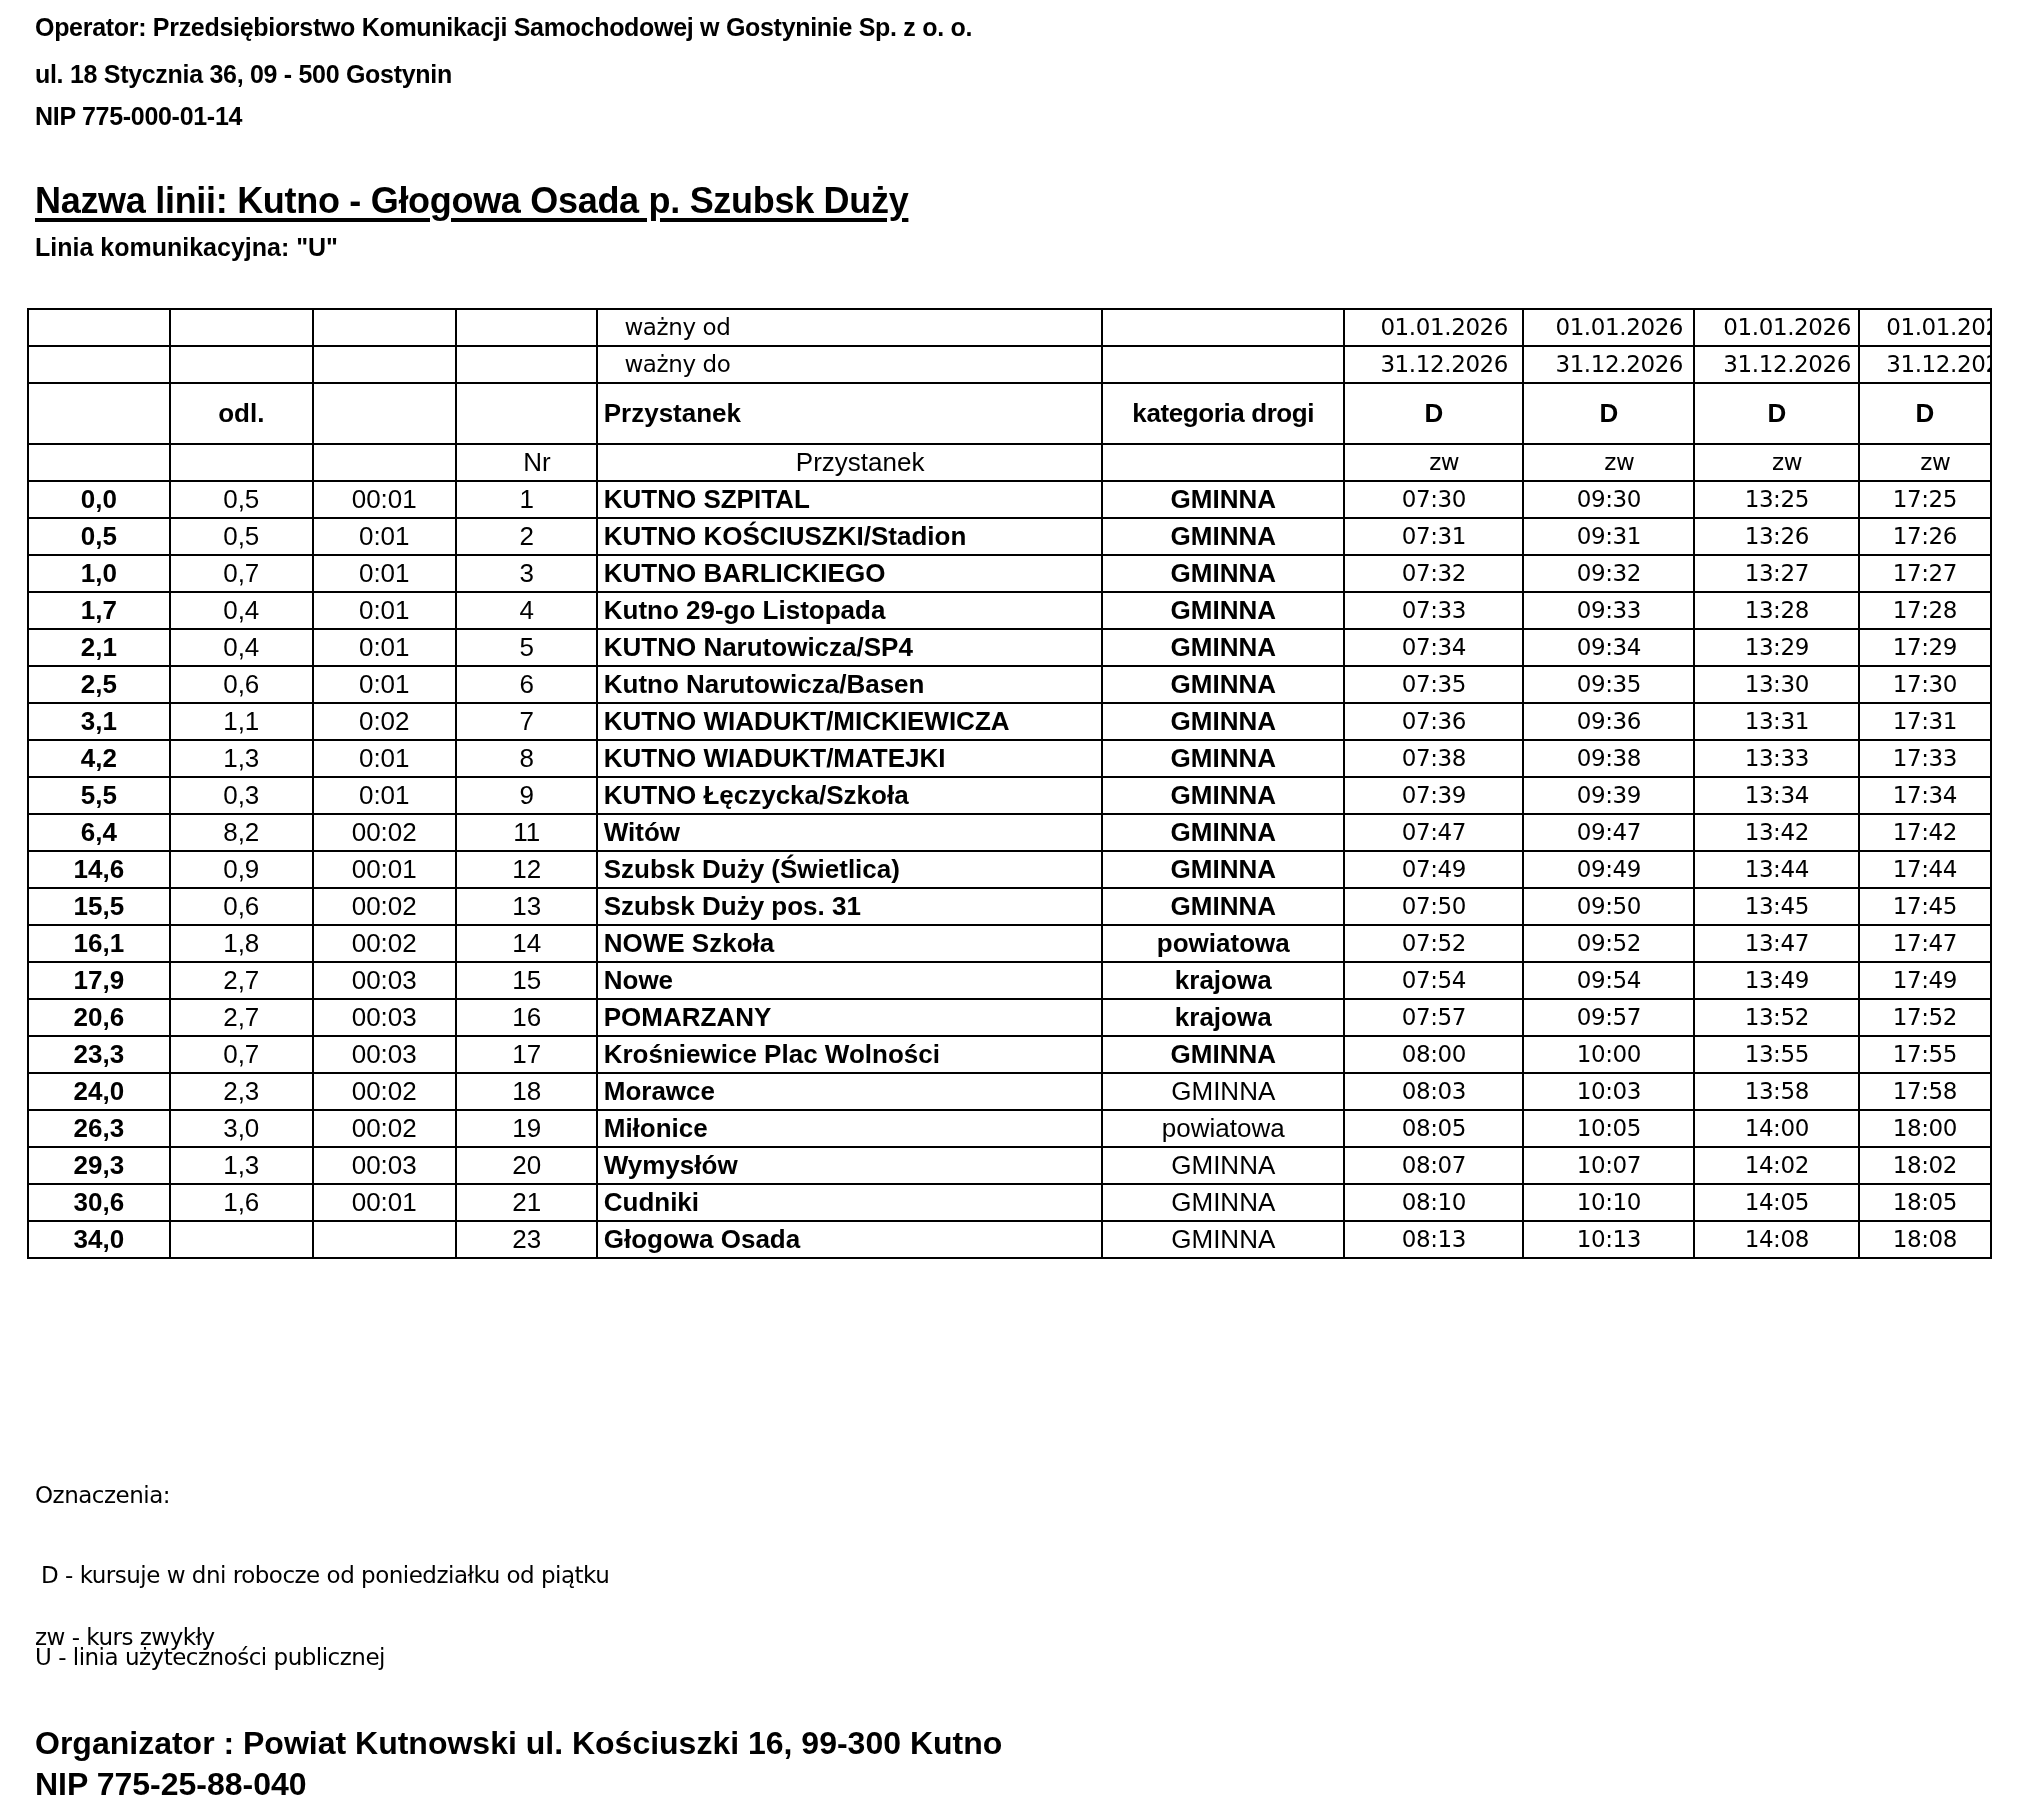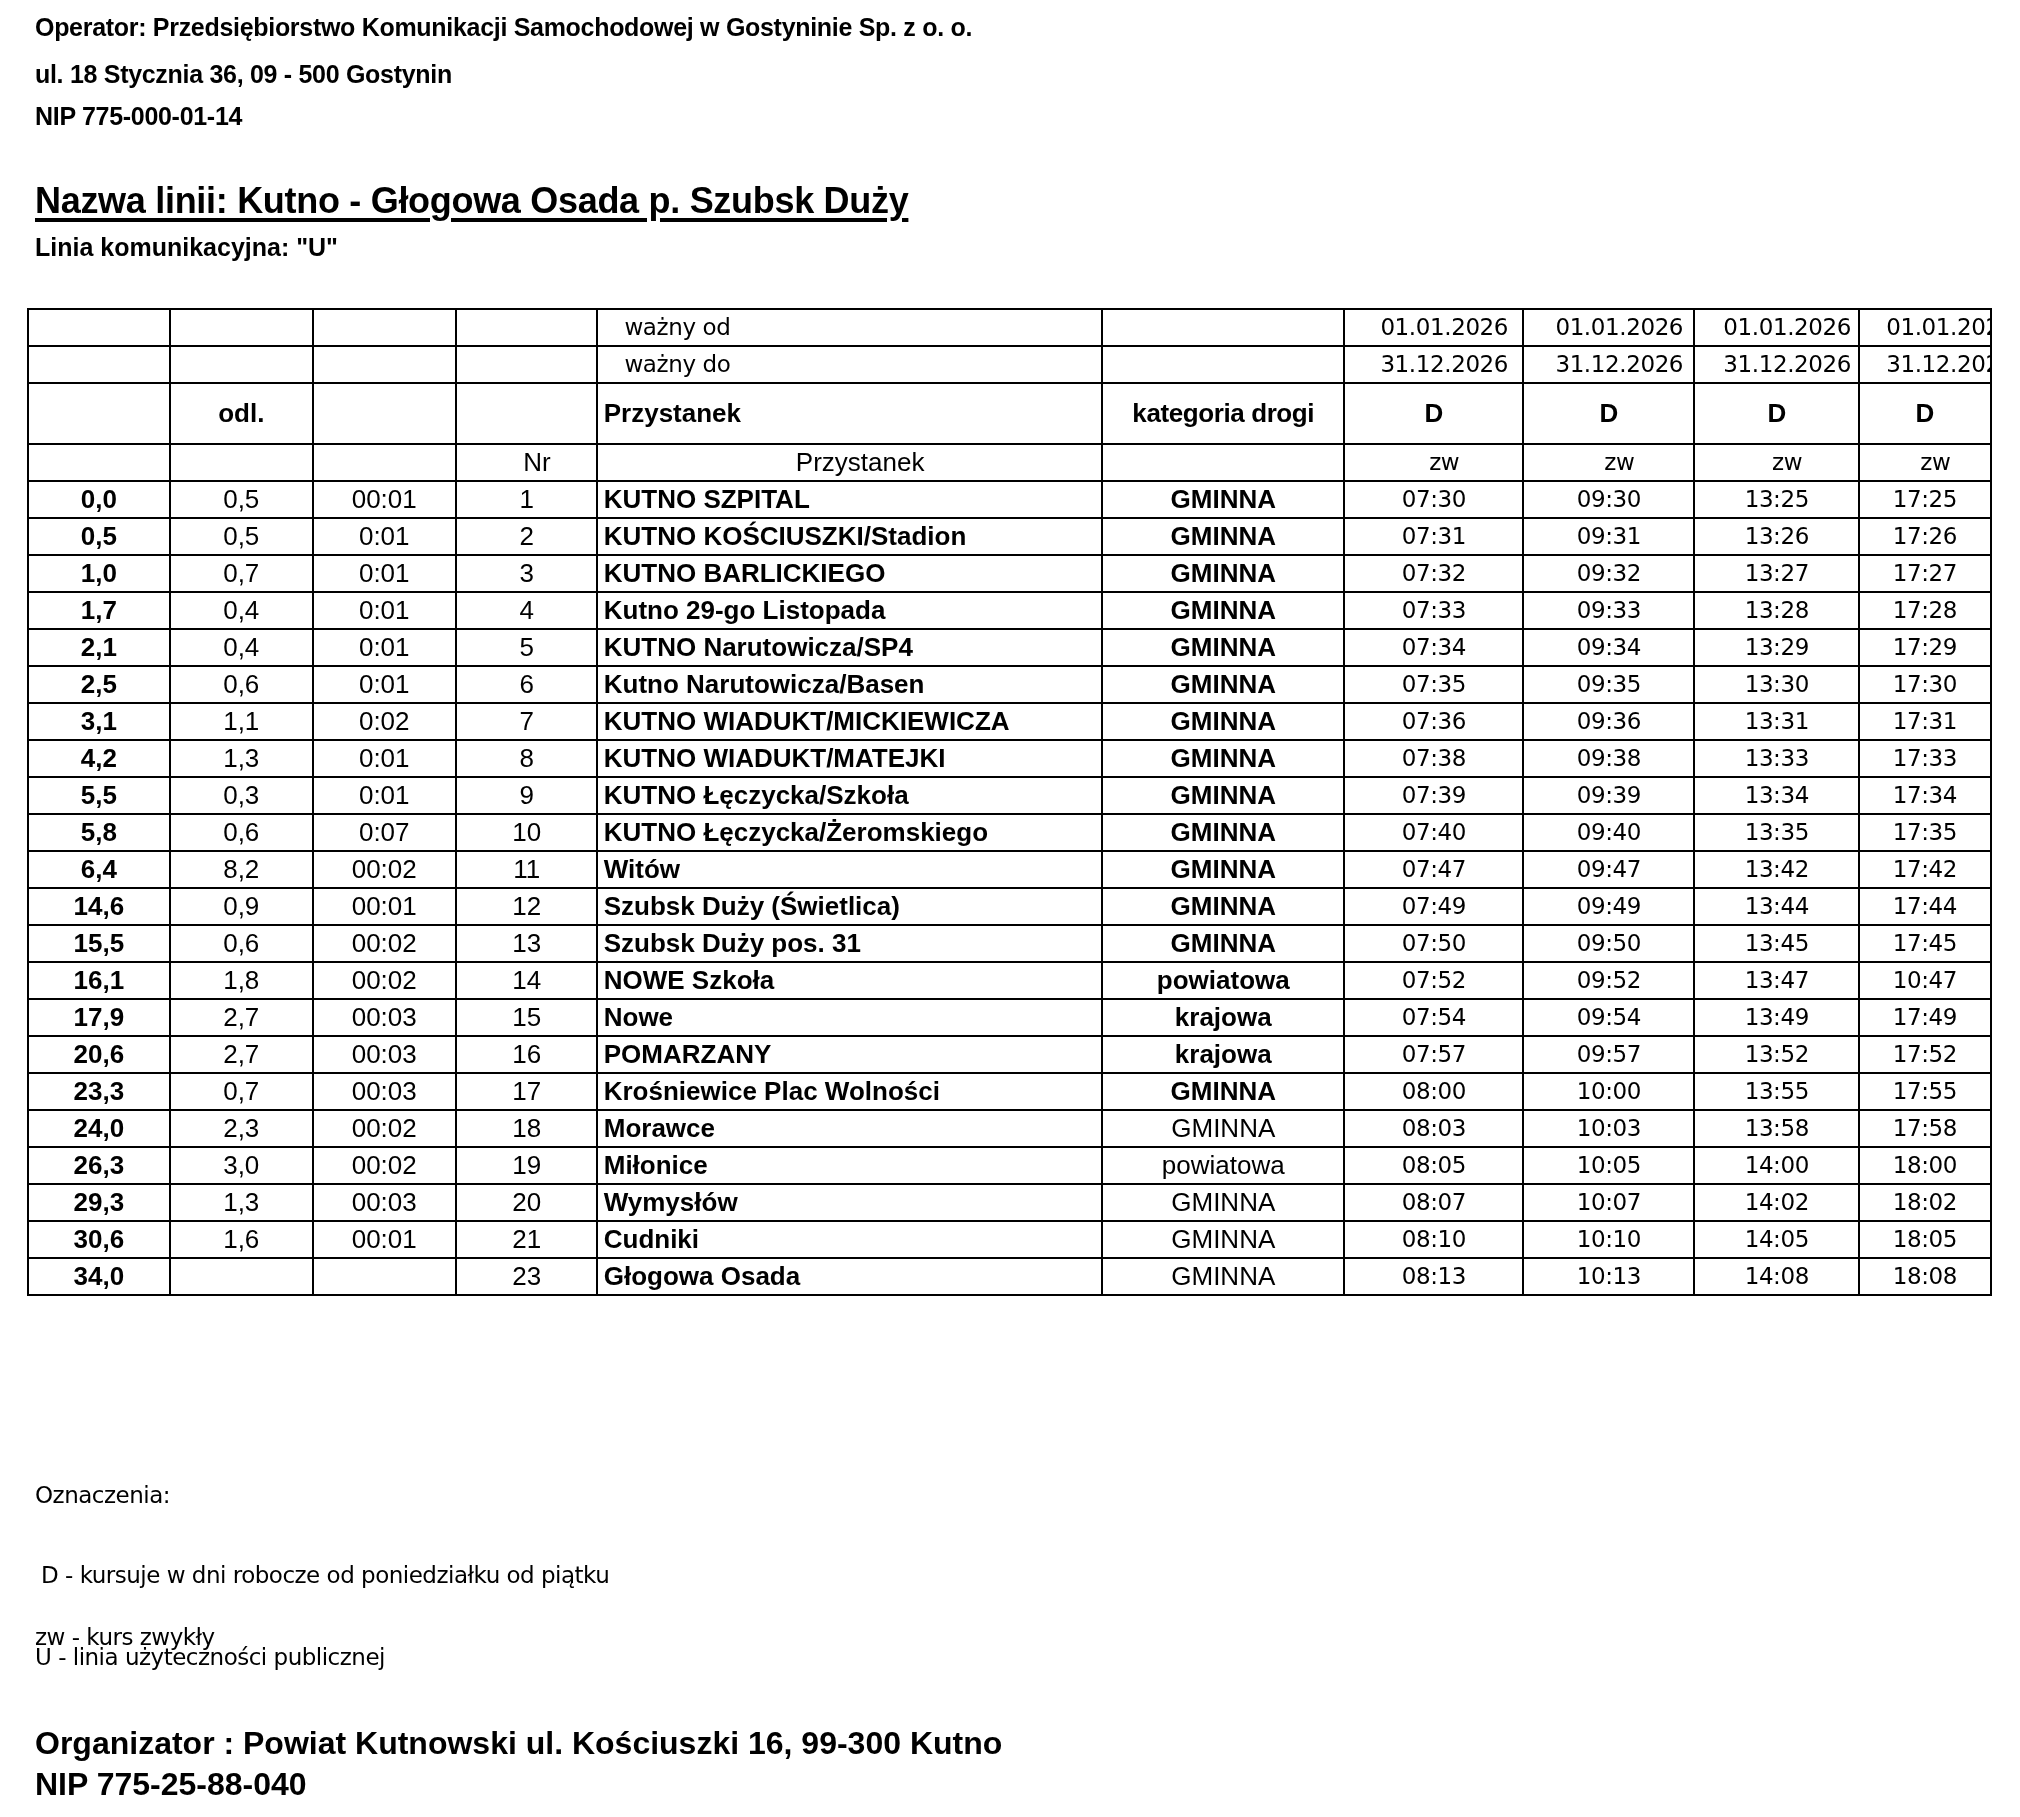--- a/index.html
+++ b/index.html
@@ -207,32 +207,20 @@
         <td class="c ari">0:01</td>
         <td class="c ari">9</td>
         <td class="l ari b">KUTNO Łęczycka/Szkoła</td>
         <td class="c ari b">GMINNA</td>
         <td class="c cal">07:39</td>
         <td class="c cal">09:39</td>
         <td class="c cal">13:34</td>
         <td class="c cal">17:34</td>
       </tr>
       <tr class="drow">
-        <td class="c ari b">5,8</td>
-        <td class="c ari">0,6</td>
-        <td class="c ari">0:07</td>
-        <td class="c ari">10</td>
-        <td class="l ari b">KUTNO Łęczycka/Żeromskiego</td>
-        <td class="c ari b">GMINNA</td>
-        <td class="c cal">07:40</td>
-        <td class="c cal">09:40</td>
-        <td class="c cal">13:35</td>
-        <td class="c cal">17:35</td>
-      </tr>
-      <tr class="drow">
         <td class="c ari b">6,4</td>
         <td class="c ari">8,2</td>
         <td class="c ari">00:02</td>
         <td class="c ari">11</td>
         <td class="l ari b">Witów</td>
         <td class="c ari b">GMINNA</td>
         <td class="c cal">07:47</td>
         <td class="c cal">09:47</td>
         <td class="c cal">13:42</td>
         <td class="c cal">17:42</td>
@@ -264,21 +252,21 @@
       <tr class="drow">
         <td class="c ari b">16,1</td>
         <td class="c ari">1,8</td>
         <td class="c ari">00:02</td>
         <td class="c ari">14</td>
         <td class="l ari b">NOWE Szkoła</td>
         <td class="c ari b">powiatowa</td>
         <td class="c cal">07:52</td>
         <td class="c cal">09:52</td>
         <td class="c cal">13:47</td>
-        <td class="c cal">10:47</td>
+        <td class="c cal">17:47</td>
       </tr>
       <tr class="drow">
         <td class="c ari b">17,9</td>
         <td class="c ari">2,7</td>
         <td class="c ari">00:03</td>
         <td class="c ari">15</td>
         <td class="l ari b">Nowe</td>
         <td class="c ari b">krajowa</td>
         <td class="c cal">07:54</td>
         <td class="c cal">09:54</td>

